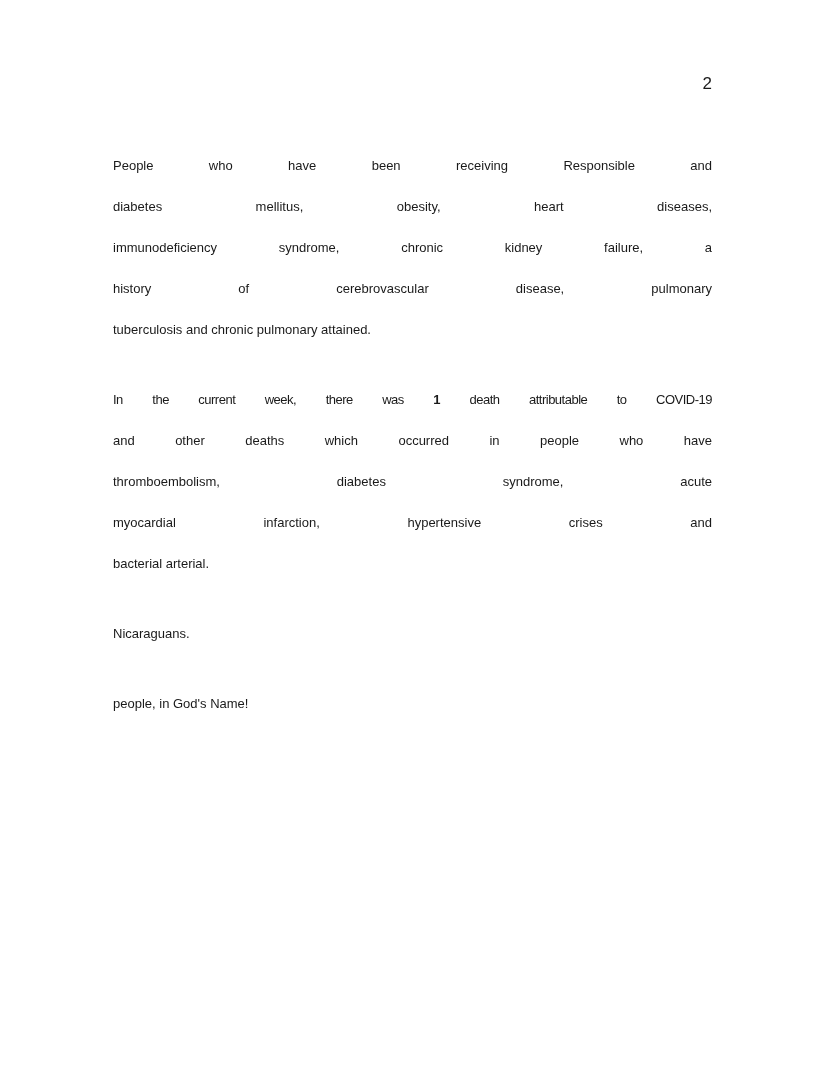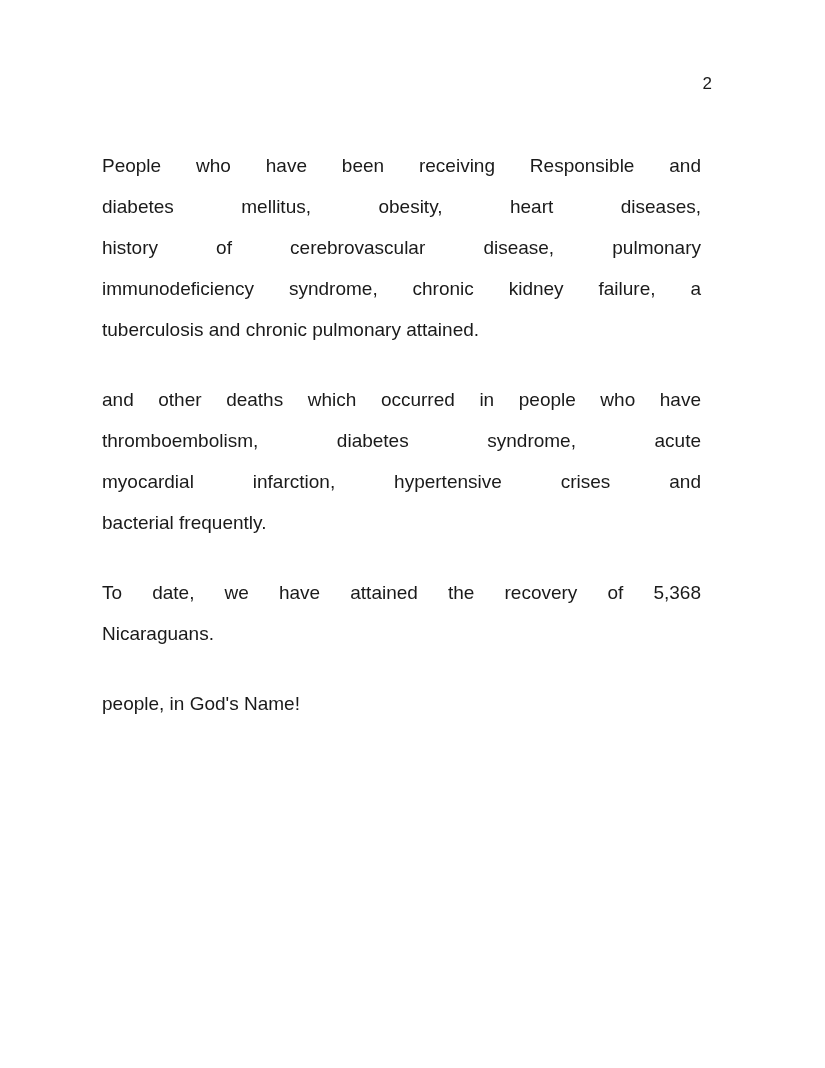--- a/index.html
+++ b/index.html
@@ -25,23 +25,23 @@
     top: 73px;
     left: 113px;
     width: 599px;
     text-align: right;
     font-size: 17px;
     line-height: 22px;
   }
   .content {
     position: absolute;
     top: 145px;
-    left: 102px;
+    left: 113px;
     width: 599px;
-    font-size: 19px;
+    font-size: 13px;
     line-height: 41px;
   }
   .para { margin: 0 0 29px 0; }
   .line {
     display: block;
     text-align: justify;
     text-align-last: justify;
     white-space: normal;
   }
   .line.last { text-align-last: left; }
@@ -55,34 +55,34 @@
 
   <div class="page-header">
     <span class="page-number">2</span>
   </div>
 
   <div class="content">
 
     <p class="para">
       <span class="line">People who have been receiving Responsible and</span>
       <span class="line">diabetes mellitus, obesity, heart diseases,</span>
+      <span class="line">immunodeficiency syndrome, chronic kidney failure, a</span>
       <span class="line">history of cerebrovascular disease, pulmonary</span>
-      <span class="line">immunodeficiency syndrome, chronic kidney failure, a</span>
       <span class="line last">tuberculosis and chronic pulmonary attained.</span>
     </p>
 
     <p class="para">
+      <span class="line tight"><span>In the current week, there was </span><span class="bold">1</span><span> death attributable to COVID-19</span></span>
       <span class="line">and other deaths which occurred in people who have</span>
       <span class="line">thromboembolism, diabetes syndrome, acute</span>
       <span class="line">myocardial infarction, hypertensive crises and</span>
-      <span class="line last">bacterial frequently.</span>
+      <span class="line last">bacterial arterial.</span>
     </p>
 
     <p class="para">
-      <span class="line">To date, we have attained the recovery of 5,368</span>
       <span class="line last">Nicaraguans.</span>
     </p>
 
     <p class="para">
       <span class="line last">people, in God's Name!</span>
     </p>
 
   </div>
 </div>
 

